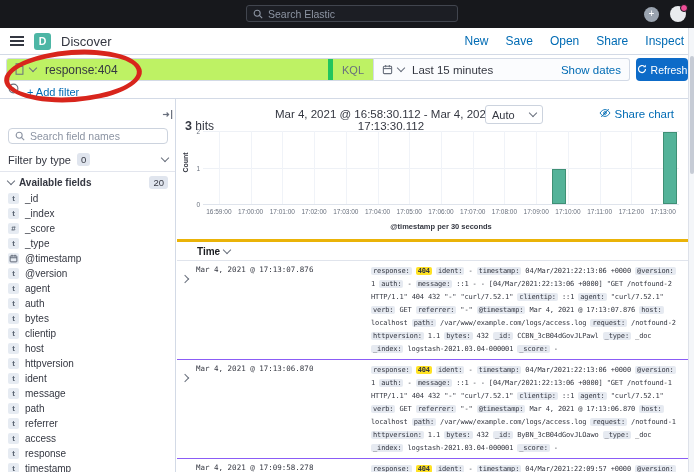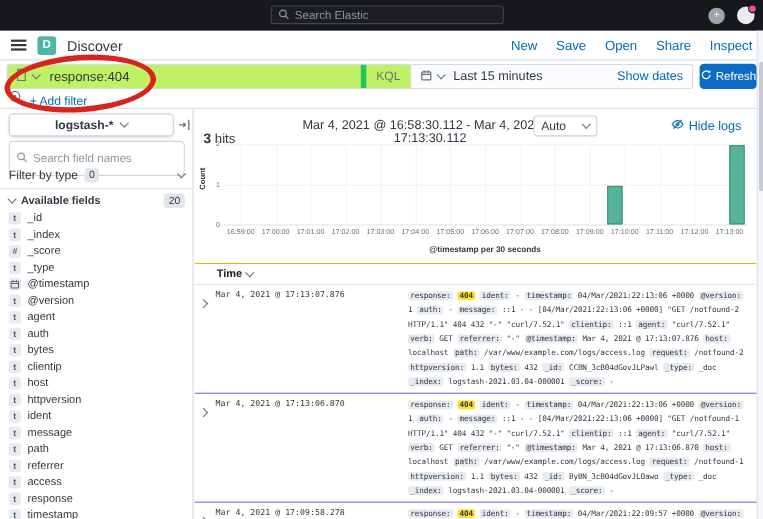--- a/index.html
+++ b/index.html
@@ -50,21 +50,21 @@
   .filterbar{position:absolute;top:84px;left:0;right:0;height:14px;display:flex;align-items:flex-end;gap:8px;padding:0 8px;}
   .add-filter{color:#006BB4;font-size:11px;}
   .content-divider{position:absolute;top:98px;left:0;right:0;border-top:1px solid #d3dae6;}
 
   
   .sidebar{position:absolute;top:99px;left:0;width:176px;bottom:0;background:#fff;border-right:1px solid #d3dae6;box-sizing:border-box;}
   .index-btn{position:absolute;left:8px;top:4px;width:150px;height:21px;border:1px solid #ccd3de;border-radius:4px;
     background:#fff;box-shadow:0 1px 2px rgba(52,55,65,.12);display:flex;align-items:center;justify-content:center;
     gap:7px;font-size:11px;font-weight:bold;color:#343741;box-sizing:border-box;}
   .collapse-icon{position:absolute;right:2px;top:7px;}
-  .field-search{position:absolute;left:8px;top:29px;width:160px;height:32px;border:1px solid #ccd3de;border-radius:4px;
+  .field-search{position:absolute;left:8px;top:29px;width:160px;height:16px;border:1px solid #ccd3de;border-radius:4px;
     display:flex;align-items:center;gap:5px;padding:0 6px;box-sizing:border-box;background:#fff;}
   .field-search .ph{font-size:10.5px;color:#8b93a2;}
   .filter-type{position:absolute;left:8px;top:54px;width:160px;display:flex;align-items:center;gap:6px;font-size:11px;color:#343741;}
   .count-badge{background:#e0e5ee;border-radius:3px;font-size:9.5px;padding:1px 4px;color:#343741;}
   .filter-type .chev{margin-left:auto;}
   .sidebar-divider{position:absolute;top:72px;left:0;right:0;border-top:1px solid #e3e6ee;}
   .avail-row{position:absolute;left:8px;top:77px;width:160px;display:flex;align-items:center;gap:5px;
     font-size:10px;font-weight:bold;color:#343741;}
   .avail-row .count-badge{margin-left:auto;font-weight:normal;}
   .field-list{position:absolute;left:8px;top:92px;right:2px;}
@@ -92,21 +92,21 @@
   .bar{position:absolute;bottom:0;background:#54b399;border:1px solid #3f9075;box-sizing:border-box;}
   .ylabel-rot{position:absolute;left:-2px;top:32px;transform:rotate(-90deg);transform-origin:center;
     font-size:7px;font-weight:bold;color:#343741;}
   .ytick{position:absolute;left:12px;width:11px;text-align:right;font-size:6.5px;color:#69707d;}
   .xlabels{position:absolute;left:26px;width:476px;top:81px;height:9px;}
   .xlabels span{position:absolute;width:34px;text-align:center;font-size:6.5px;color:#69707d;white-space:nowrap;}
   .xaxis-title{position:absolute;left:26px;width:476px;top:95px;text-align:center;font-size:7.5px;font-weight:bold;color:#343741;}
 
   
   .table{position:absolute;top:140px;left:0;right:0;bottom:0;overflow:hidden;}
-  .thead{height:18px;border-top:1px solid #eab308;border-bottom:1px solid #e0e4ec;display:grid;
+  .thead{height:18px;border-top:3px solid #eab308;border-bottom:1px solid #e0e4ec;display:grid;
     grid-template-columns:16px 178px 1fr;align-items:center;font-size:10px;font-weight:bold;color:#1a1c21;}
   .th-time{padding-left:4px;display:flex;align-items:center;gap:4px;}
   .trow{display:grid;grid-template-columns:16px 178px 1fr;padding:4px 0 3px;border-bottom:1px solid #8b5cf6;}
   .expand{justify-self:center;margin-top:3px;}
   .tcell-time{font-family:"DejaVu Sans Mono",monospace;font-size:7.5px;color:#343741;padding-left:3px;white-space:nowrap;}
   .tcell-src{font-family:"DejaVu Sans Mono",monospace;font-size:7px;line-height:13px;color:#343741;
     padding-right:5px;letter-spacing:-0.15px;word-break:break-word;}
   .src-field{background:#e6eaf1;border-radius:2px;padding:0 2px;}
   .src-mark{background:#ffe224;border-radius:2px;padding:0 2px;font-weight:bold;}
 
@@ -189,24 +189,20 @@
   <div class="filterbar">
     <span><svg width="11" height="11" viewBox="0 0 12 12">
           <circle cx="6" cy="6" r="4.8" fill="none" stroke="#69707d" stroke-width="1.2"></circle>
           <circle cx="6" cy="6" r="1.2" fill="#69707d"></circle>
         </svg></span>
     <span class="add-filter">+ Add filter</span>
   </div>
   <div class="content-divider"></div>
 
   <div class="sidebar">
-    <div class="index-btn">
-      <span>logstash-*</span>
-      <span class="chev"></span>
-    </div>
     <span class="collapse-icon"><svg width="11" height="11" viewBox="0 0 12 12">
           <path d="M10.5 1v10" stroke="#69707d" stroke-width="1.3"></path>
           <path d="M1 6h6" stroke="#69707d" stroke-width="1.3"></path>
           <path d="M5 3.8L7.2 6 5 8.2" fill="none" stroke="#69707d" stroke-width="1.3"></path>
         </svg></span>
     <div class="field-search">
       <span><svg width="10" height="10" viewBox="0 0 12 12">
             <circle cx="5" cy="5" r="3.6" fill="none" stroke="#8b93a2" stroke-width="1.3"></circle>
             <path d="M8 8l3 3" stroke="#8b93a2" stroke-width="1.3"></path>
           </svg></span>
@@ -316,21 +312,21 @@
       <span class="interval-select">
         <span>Auto</span>
         <span class="chev"></span>
       </span>
       <span class="hide-chart">
         <span><svg width="12" height="10" viewBox="0 0 14 12">
               <path d="M1 6c1.8-2.7 4-4.1 6-4.1S11.2 3.3 13 6c-1.8 2.7-4 4.1-6 4.1S2.8 8.7 1 6z" fill="none" stroke="#006BB4" stroke-width="1.1"></path>
               <circle cx="7" cy="6" r="1.6" fill="none" stroke="#006BB4" stroke-width="1.1"></circle>
               <path d="M2.5 10.8l9-9.6" stroke="#006BB4" stroke-width="1.1"></path>
             </svg></span>
-        <span>Hide logs</span>
+        <span>Share chart</span>
       </span>
     </div>
 
     <div class="chart">
       <span class="ylabel-rot">Count</span>
       <div class="plot">
           <div class="hgrid" style="top: 50%;"></div>
           <div class="hgrid" style="top: 0%;"></div>
           <div class="vgrid" style="left: 3.33333%;"></div>
           <div class="vgrid" style="left: 10%;"></div>

